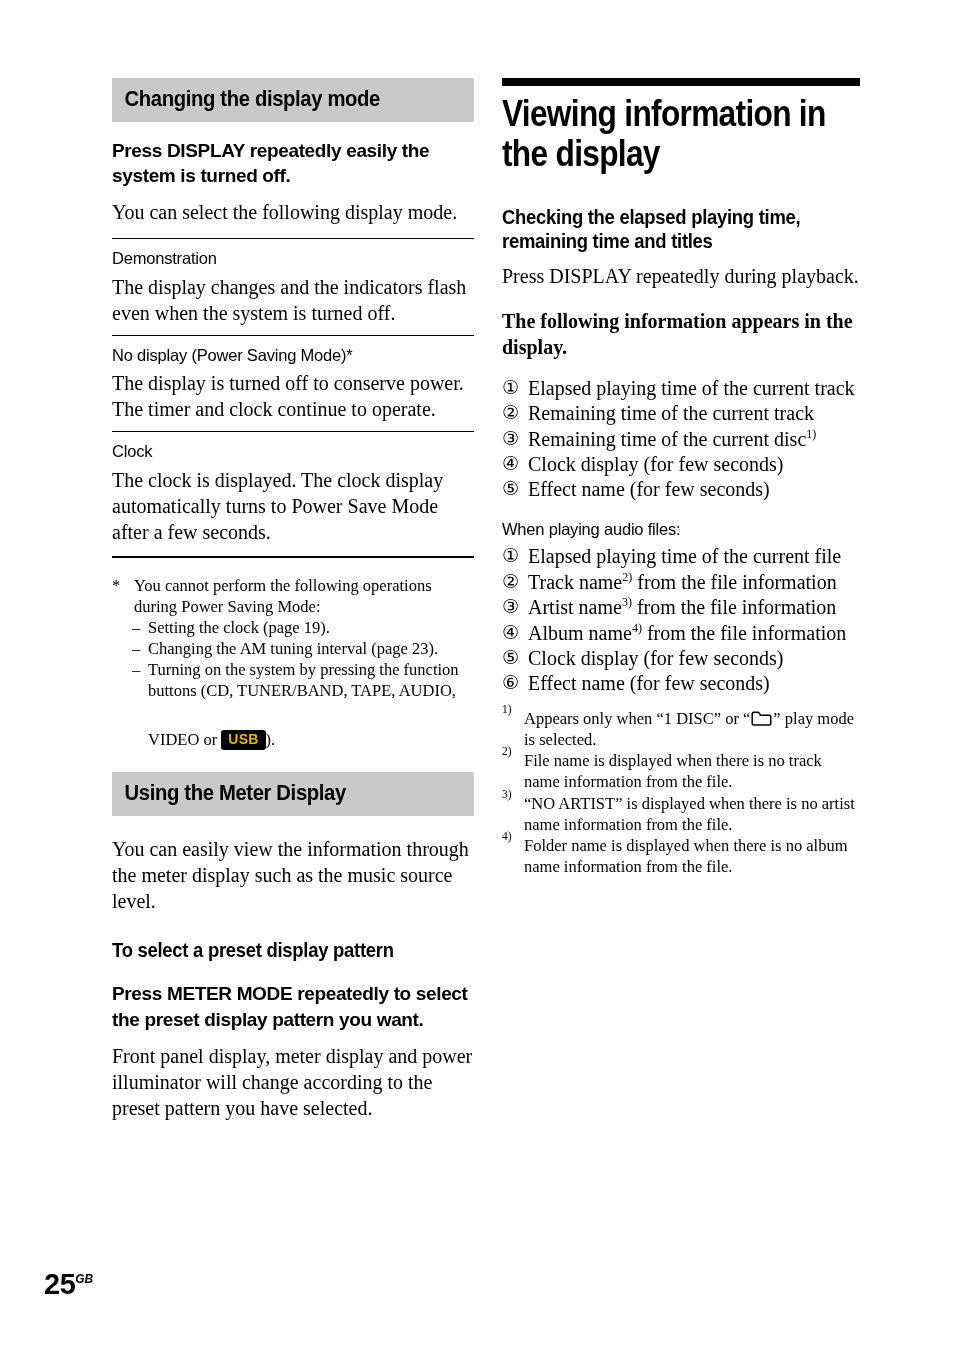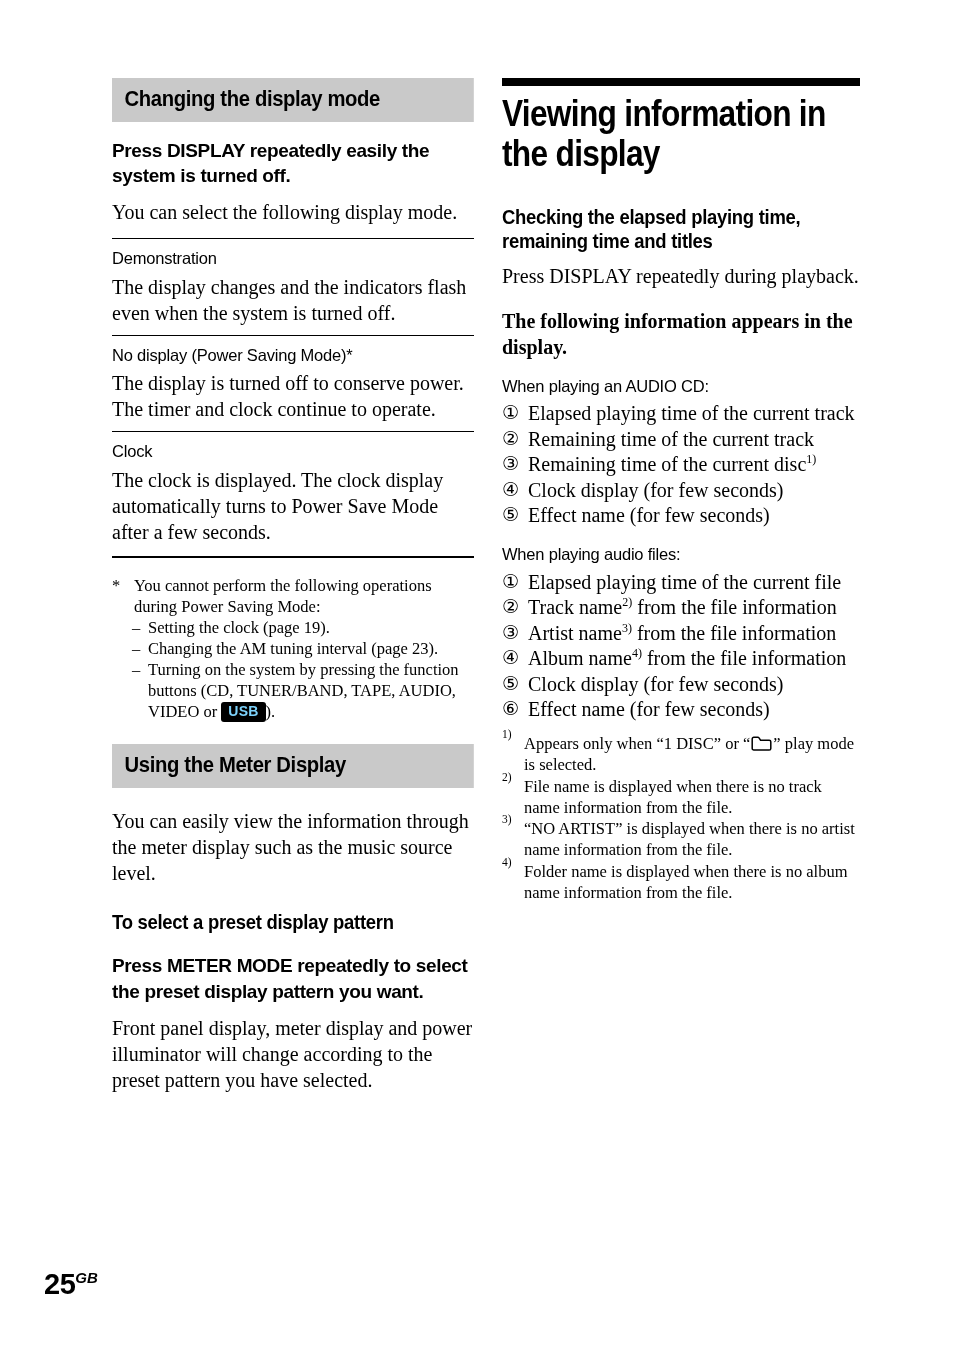--- a/index.html
+++ b/index.html
@@ -161,29 +161,30 @@
   .sup {
     font-size: 12px;
     vertical-align: super;
     line-height: 0;
   }
 
   
   .usb-badge {
     display: inline-block;
     background: #000000;
-    color: #7dd3fc;
+    color: #eab308;
     font-family: "Liberation Sans", "DejaVu Sans", sans-serif;
     font-weight: bold;
     font-size: 14px;
     letter-spacing: 0.2px;
     padding: 1px 7px 2px 7px;
     border-radius: 3px;
     vertical-align: 1px;
     line-height: 1.25;
+    margin-top: 28px;
   }
 
   
   .folder-icon {
     display: inline-block;
     width: 21px;
     height: 15px;
     vertical-align: -2px;
     margin: 0 1px;
   }
@@ -192,21 +193,21 @@
   .pagenum {
     position: absolute;
     left: 44px;
     bottom: 56px;
     font-family: "Liberation Sans", "DejaVu Sans", sans-serif;
     font-weight: bold;
     font-size: 29px;
     letter-spacing: -0.5px;
   }
   .pagenum .gb {
-    font-size: 15px;
+    font-size: 12px;
     font-style: italic;
     font-weight: bold;
     vertical-align: super;
     line-height: 0;
     letter-spacing: 0;
   }
 </style>
 </head>
 <body>
 
@@ -276,21 +277,20 @@
 
     <div class="title-rule"></div>
 
     <div class="big-title">Viewing information in the display</div>
 
     <div class="subhead-cond" style="width:398px;margin-bottom:9px;">Checking the elapsed playing time, remaining time and titles</div>
 
     <div class="body tight" style="margin-bottom:19px;">Press DISPLAY repeatedly during playback.</div>
     <div class="body" style="margin-bottom:16px;font-weight:bold;">The following information appears in the display.</div>
 
-    <div class="minihead">When playing an AUDIO CD:</div>
 
     <div class="clist">
       <div class="cli">
         <span class="num">①</span>
         <span>Elapsed playing time of the current track</span>
       </div>
       <div class="cli">
         <span class="num">②</span>
         <span>Remaining time of the current track</span>
       </div>

